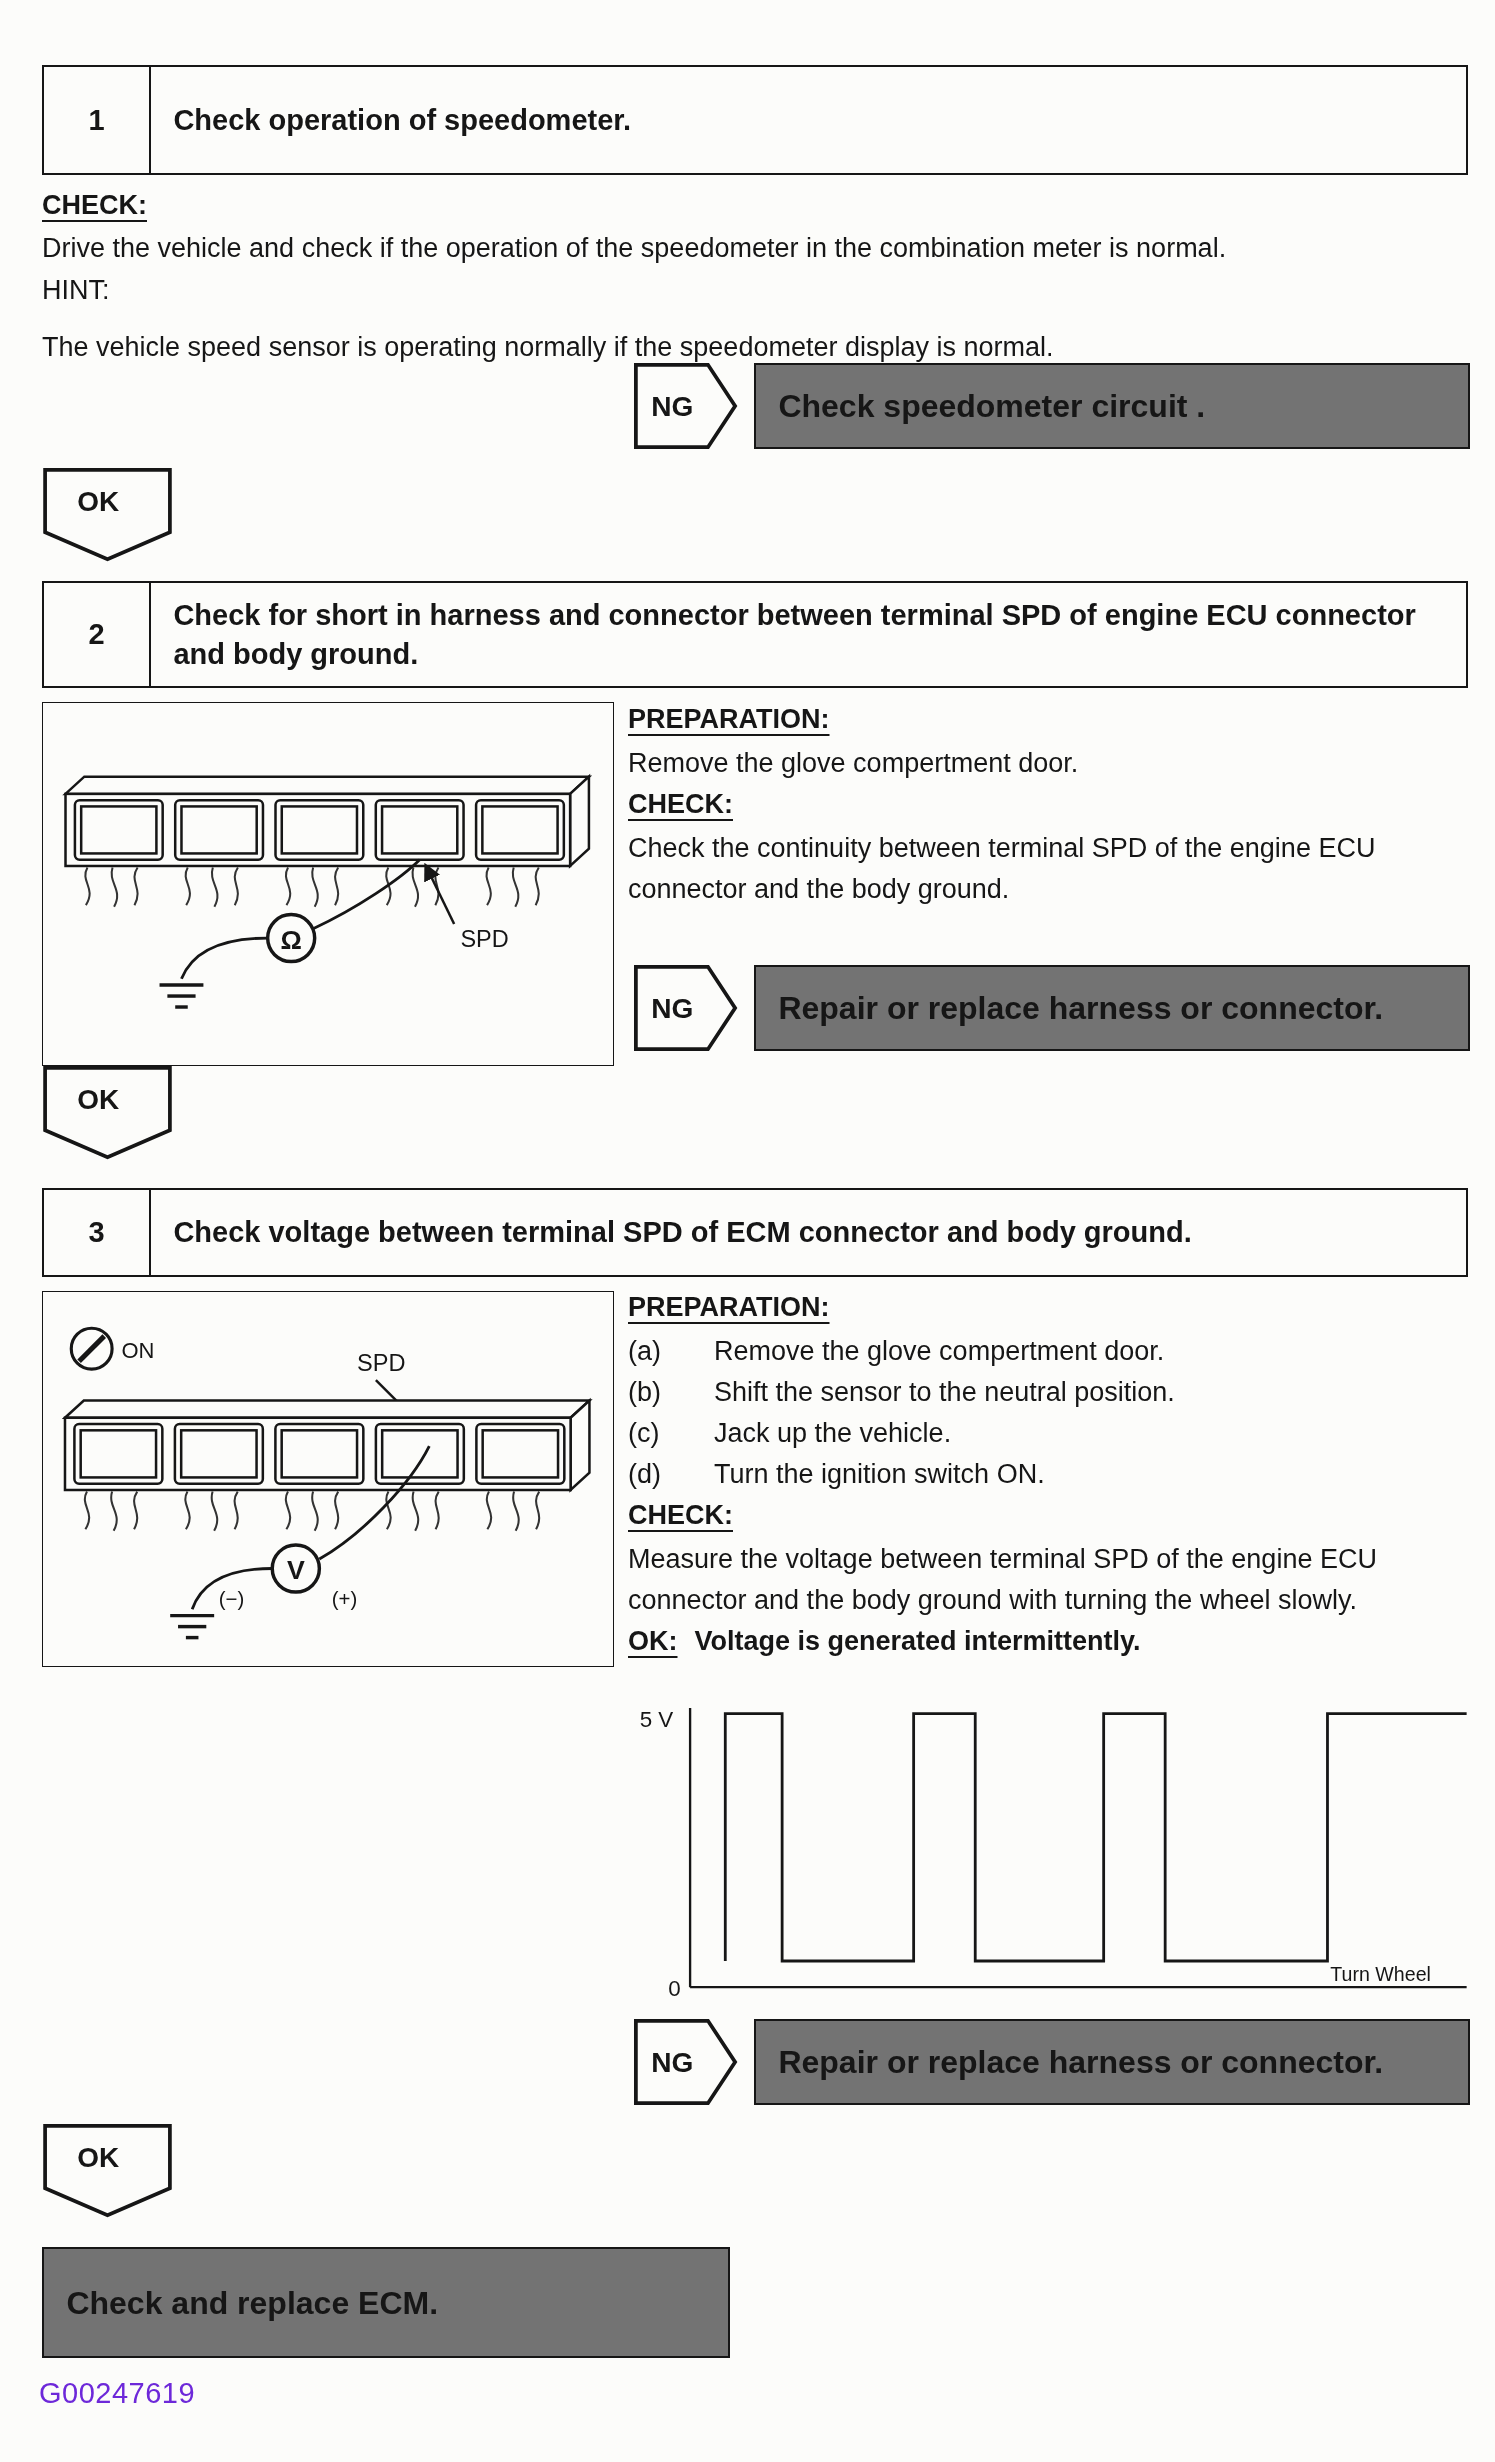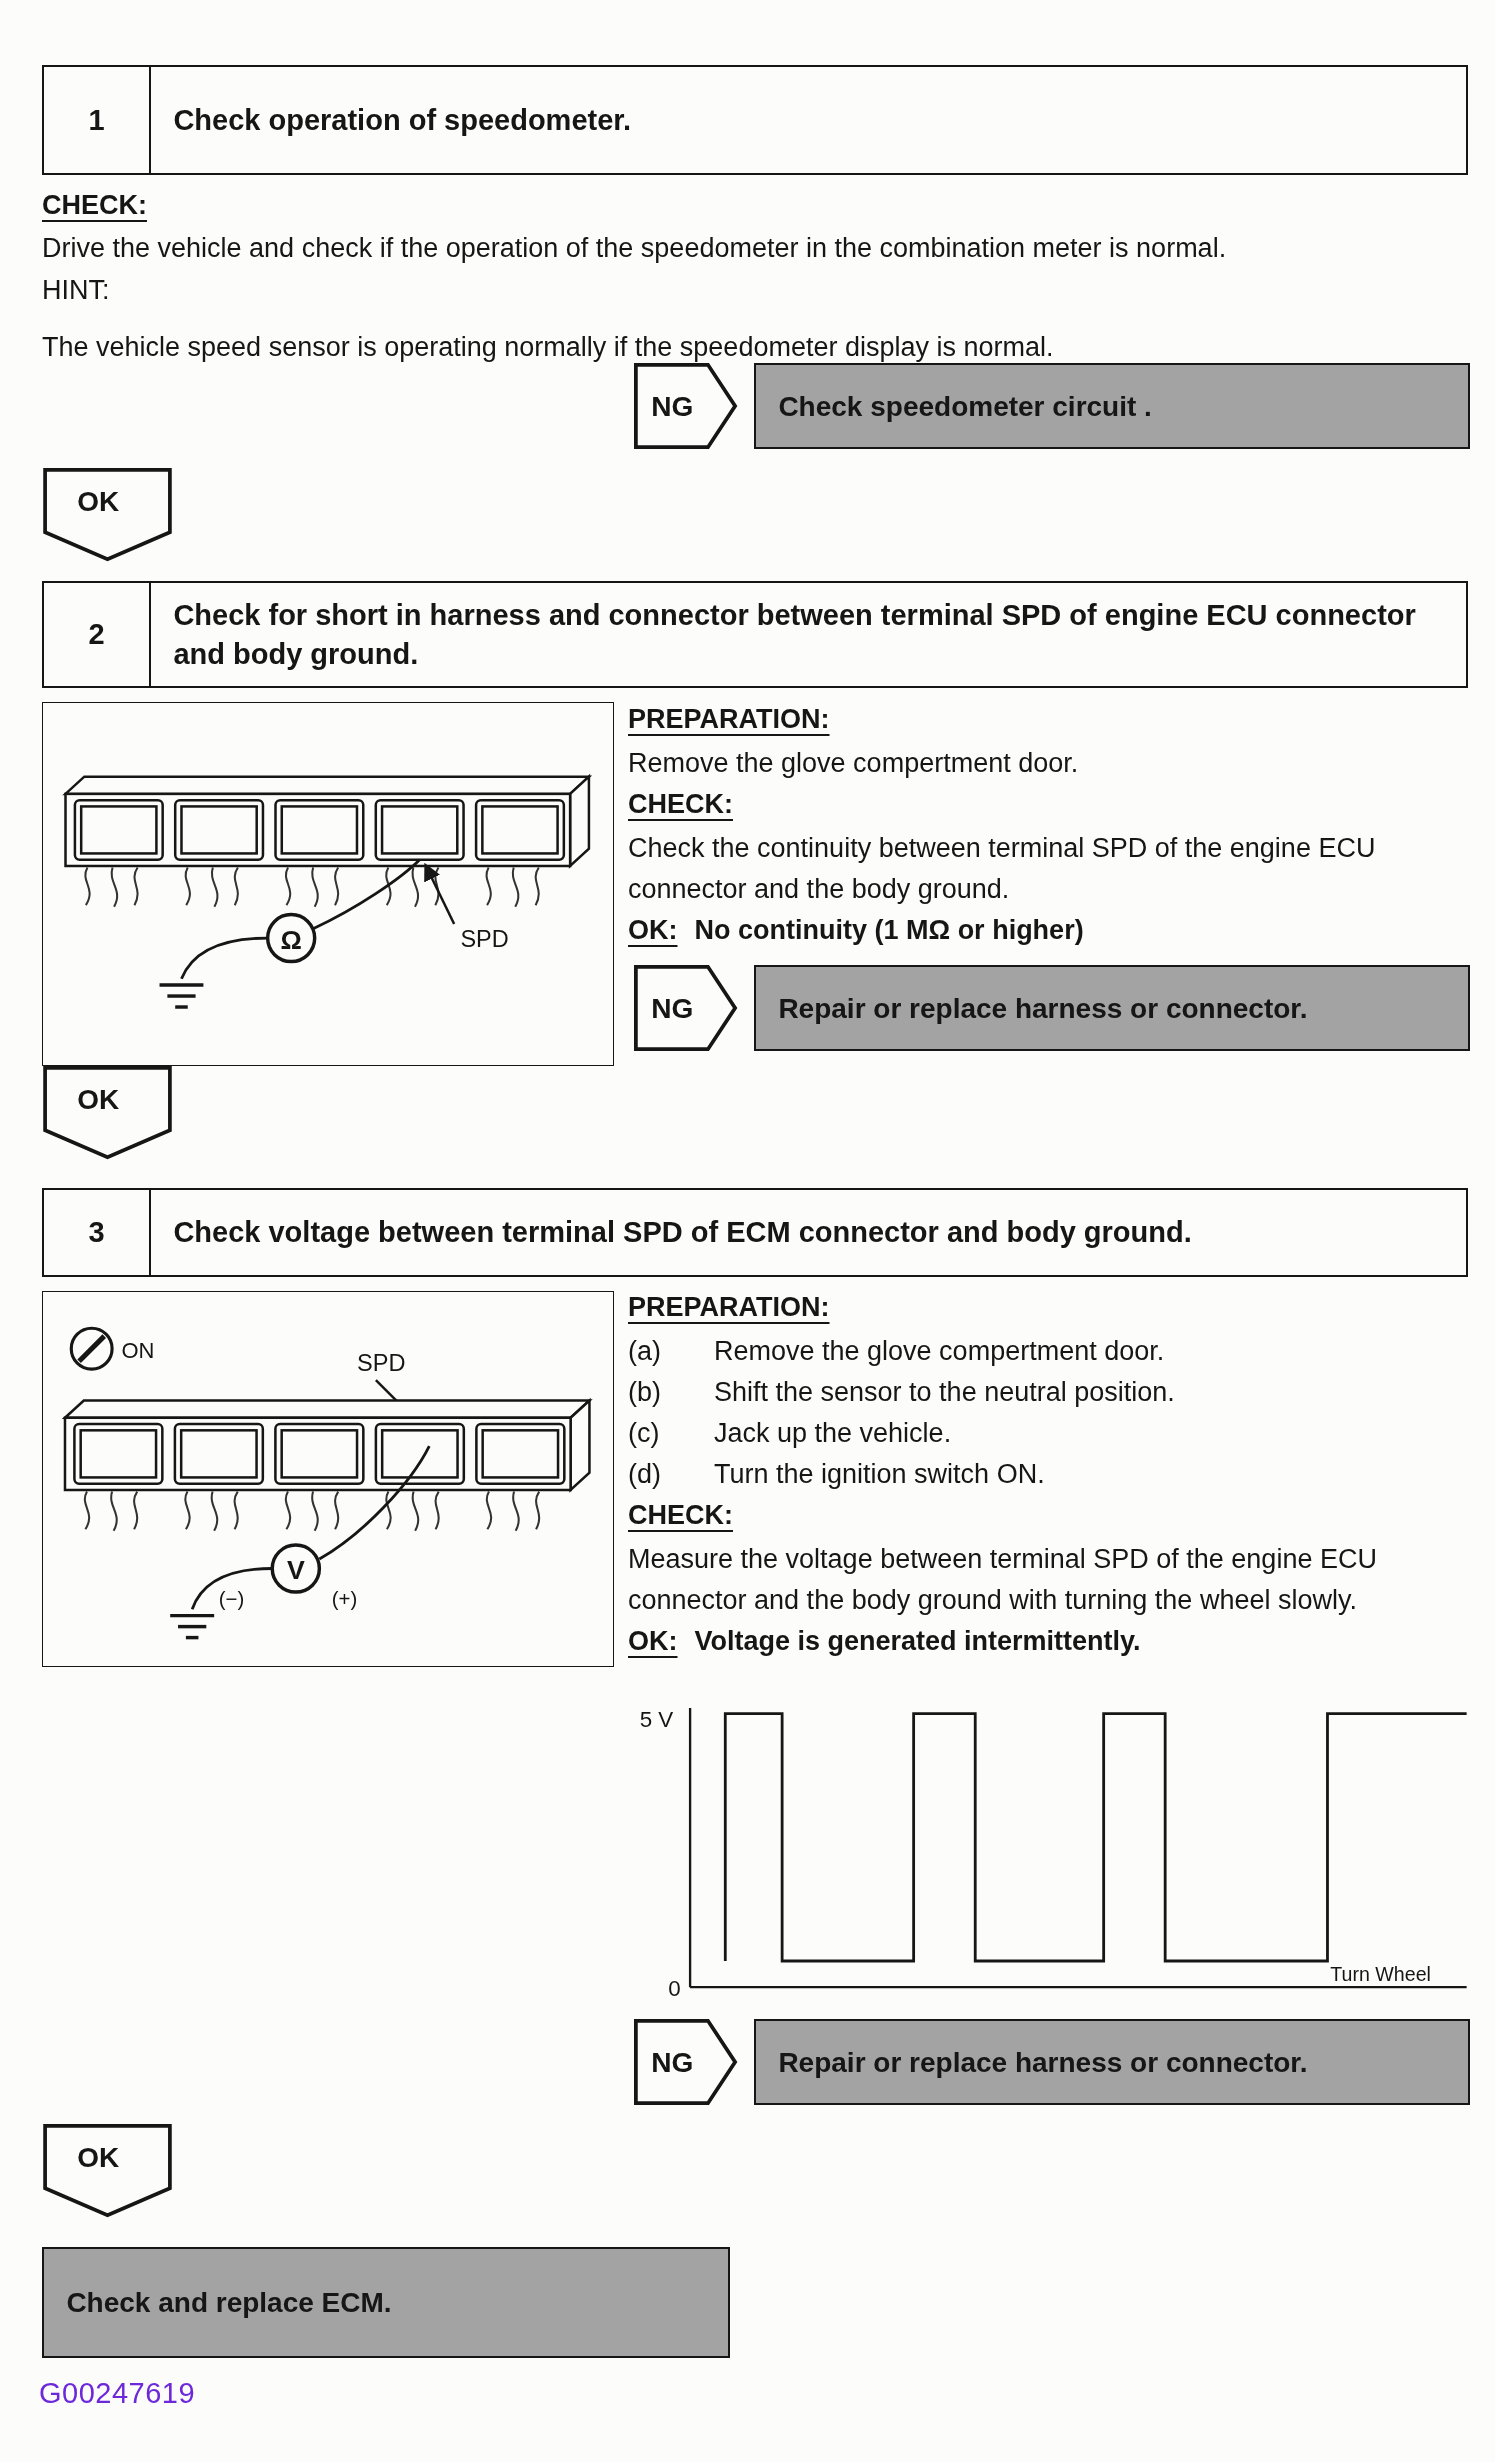--- a/index.html
+++ b/index.html
@@ -24,23 +24,23 @@
   .label {
     font-weight:bold; font-size:27px;
     text-decoration:underline; text-underline-offset:5.6px; text-decoration-thickness:1.9px;text-align:center;
   }
   .body-text { font-size:27px; }
   .line { line-height:41px; }
   .ok-text { margin-left:17px; font-weight:bold; }
   .prep-item { display:flex; line-height:41px; font-size:27px; }
   .prep-key { width:86px; flex:0 0 auto; }
   .result-box {
-    border:2.8px solid #161616; background:#a3a3a3;
+    border:2.8px solid #161616; background:#737373;
     display:flex; align-items:center; padding:0 22.4px;
-    font-weight:bold; font-size:28px; line-height:1.25;
+    font-weight:bold; font-size:32px; line-height:1.25;
   }
   .figure-box { border:1.9px solid #161616; background:#fcfcfa; }
   .figure-box svg { display:block; width:100%; height:100%; }
   svg text { font-family:"Liberation Sans", sans-serif; fill:#161616; }
   .ln { fill:#fcfcfa; stroke:#161616; stroke-width:1.6; }
   .wire { fill:none; stroke:#161616; stroke-width:1.8; }
   .gnd { stroke:#161616; stroke-width:2.2; }
   .axis { stroke:#161616; stroke-width:2.5; }
   .trace { stroke:#161616; stroke-width:3; fill:none; }
   .flow-shape { fill:#fcfcfa; stroke:#161616; stroke-width:4; }
@@ -133,21 +133,20 @@
       <line x1="262" y1="141" x2="244" y2="104" stroke="#161616" stroke-width="1.6" marker-end="url(#arrA)"></line>
       <text x="266" y="156" font-size="15">SPD</text>
     </svg>
   </div>
 
   <div class="abs" style="left:628px; top:699px; width:845px;">
     <div class="line"><span class="label">PREPARATION:</span></div>
     <div class="line body-text">Remove the glove compertment door.</div>
     <div class="line"><span class="label">CHECK:</span></div>
     <div class="line body-text">Check the continuity between terminal SPD of the engine ECU connector and the body ground.</div>
-    <div class="line body-text"><span class="label">OK:</span><span class="ok-text">No continuity (1 MΩ or higher)</span></div>
   </div>
 
   <svg class="abs" style="left:633px; top:964px;" width="105" height="88" viewBox="0 0 112 94">
     <polygon class="flow-shape" points="3,3 80,3 109,47 80,91 3,91"></polygon>
     <text class="flow-text" x="42" y="58" text-anchor="middle">NG</text>
   </svg>
   <div class="abs result-box" style="left:754px; top:965px; width:716px; height:86px;">Repair or replace harness or connector.</div>
 
   <svg class="abs" style="left:42px; top:1065px;" width="131" height="95" viewBox="0 0 140 102">
     <polygon class="flow-shape" points="3,3 137,3 137,70 70,99 3,70"></polygon>

